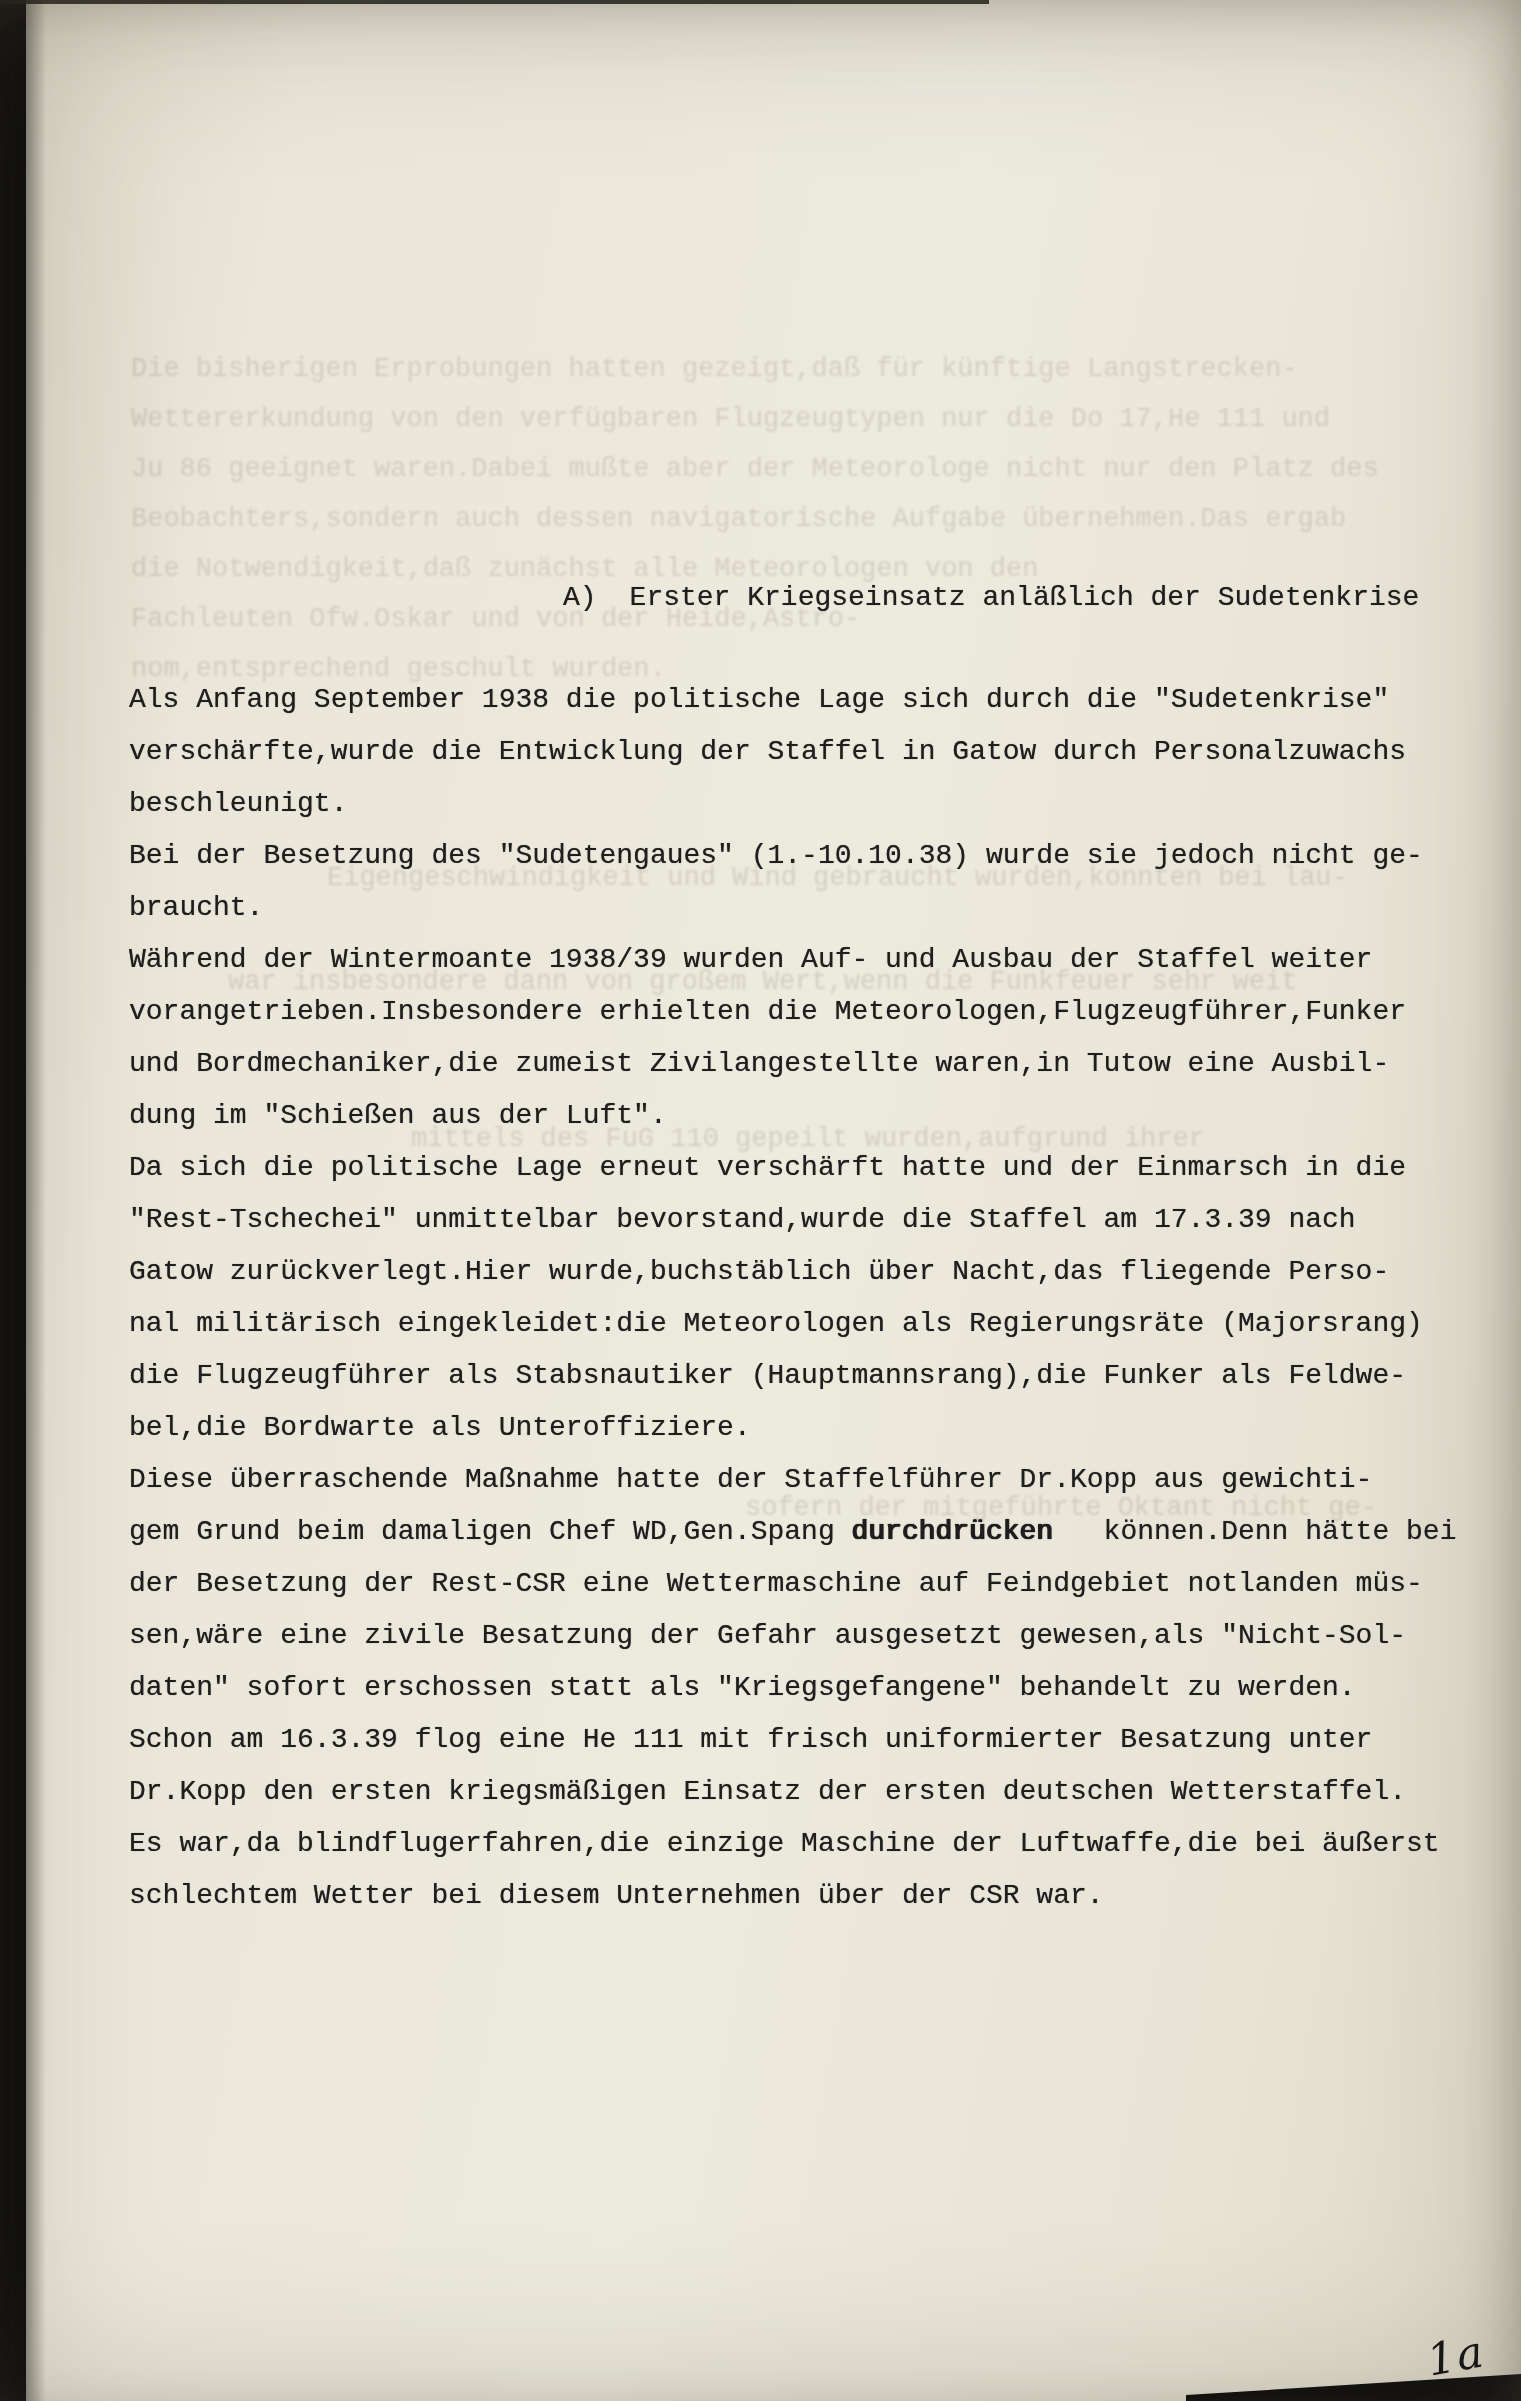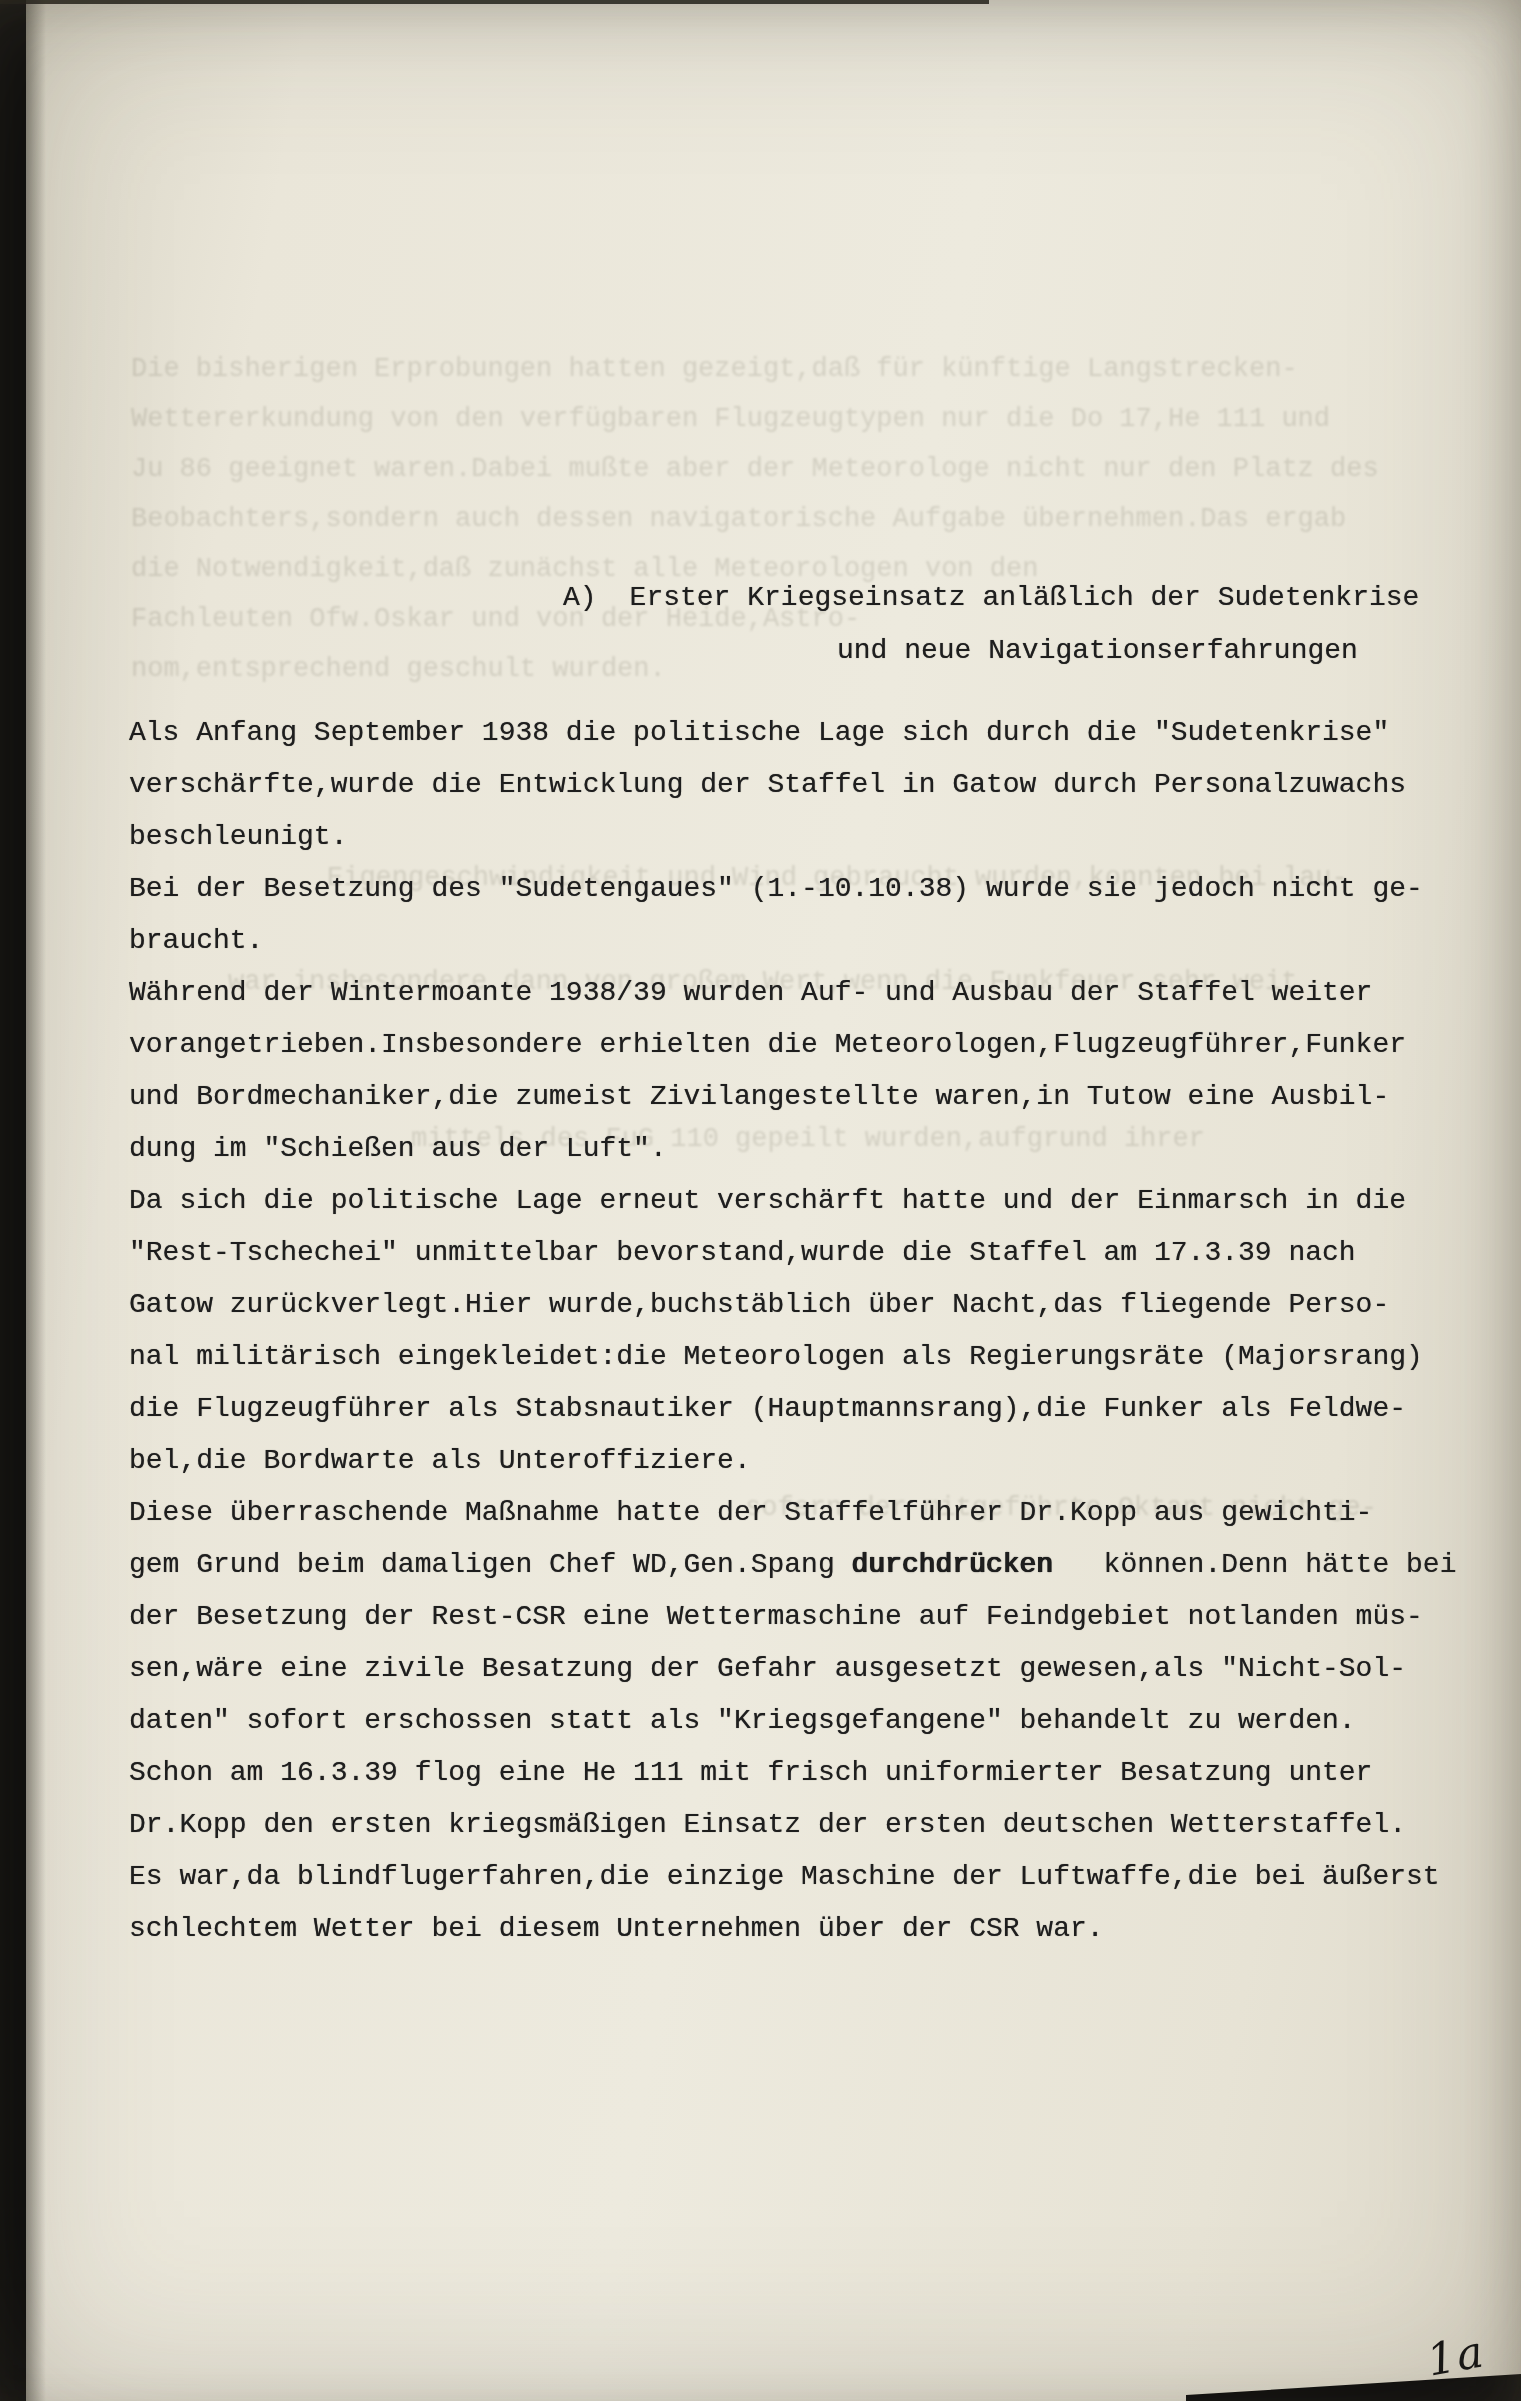--- a/index.html
+++ b/index.html
@@ -23,21 +23,21 @@
   .edge-top{position:absolute;left:0;top:0;width:989px;height:3.8px;background:#15140f;opacity:.85;}
   .edge-bottom-right{position:absolute;right:0;bottom:0;width:335px;height:27px;background:#0b0b0b;
     clip-path:polygon(0 78%,100% 0,100% 100%,0 100%);}
   
   .type{
     color:#1e1e1e;font-size:28px;line-height:52px;white-space:pre;
     text-shadow:0 0 0.8px rgba(25,25,25,.65);
   }
   .heading-l1{position:absolute;top:572px;left:563px;display:flex;gap:33px;}
   .heading-l2{position:absolute;top:625px;left:837px;}
-  .body-text{position:absolute;top:707px;left:129px;width:1339px;}
+  .body-text{position:absolute;top:674px;left:129px;width:1339px;}
   .tline{height:52px;}
   .overtype{
     font-weight:normal;
     text-shadow:0.8px 0 0 #1e1e1e,-0.8px 0 0 #1e1e1e,0 0 1.5px rgba(20,20,20,.8);
     filter:blur(0.3px);
   }
   
   .ghost{
     color:#6d6a59;opacity:.20;filter:blur(1px);
     font-size:27px;line-height:50px;white-space:pre;
@@ -65,21 +65,20 @@
   <div class="ghost top-ghost"><div class="tline">Die bisherigen Erprobungen hatten gezeigt,daß für künftige Langstrecken-</div><div class="tline">Wettererkundung von den verfügbaren Flugzeugtypen nur die Do 17,He 111 und</div><div class="tline">Ju 86 geeignet waren.Dabei mußte aber der Meteorologe nicht nur den Platz des</div><div class="tline">Beobachters,sondern auch dessen navigatorische Aufgabe übernehmen.Das ergab</div><div class="tline">die Notwendigkeit,daß zunächst alle Meteorologen von den</div><div class="tline">Fachleuten Ofw.Oskar und von der Heide,Astro-</div><div class="tline">nom,entsprechend geschult wurden.</div></div>
   <span class="ghost gf gf0">Eigengeschwindigkeit und Wind gebraucht wurden,konnten bei lau-</span>
   <span class="ghost gf gf1">war insbesondere dann von großem Wert,wenn die Funkfeuer sehr weit</span>
   <span class="ghost gf gf2">mittels des FuG 110 gepeilt wurden,aufgrund ihrer</span>
   <span class="ghost gf gf3">sofern der mitgeführte Oktant nicht ge-</span>
 
   <div class="type heading-l1">
     <span>A)</span>
     <span>Erster Kriegseinsatz anläßlich der Sudetenkrise</span>
   </div>
-  <div class="type heading-l2">und neue Navigationserfahrungen</div>
 
   <div class="type body-text"><div class="tline">Als Anfang September 1938 die politische Lage sich durch die "Sudetenkrise"</div><div class="tline">verschärfte,wurde die Entwicklung der Staffel in Gatow durch Personalzuwachs</div><div class="tline">beschleunigt.</div><div class="tline">Bei der Besetzung des "Sudetengaues" (1.-10.10.38) wurde sie jedoch nicht ge-</div><div class="tline">braucht.</div><div class="tline">Während der Wintermoante 1938/39 wurden Auf- und Ausbau der Staffel weiter</div><div class="tline">vorangetrieben.Insbesondere erhielten die Meteorologen,Flugzeugführer,Funker</div><div class="tline">und Bordmechaniker,die zumeist Zivilangestellte waren,in Tutow eine Ausbil-</div><div class="tline">dung im "Schießen aus der Luft".</div><div class="tline">Da sich die politische Lage erneut verschärft hatte und der Einmarsch in die</div><div class="tline">"Rest-Tschechei" unmittelbar bevorstand,wurde die Staffel am 17.3.39 nach</div><div class="tline">Gatow zurückverlegt.Hier wurde,buchstäblich über Nacht,das fliegende Perso-</div><div class="tline">nal militärisch eingekleidet:die Meteorologen als Regierungsräte (Majorsrang)</div><div class="tline">die Flugzeugführer als Stabsnautiker (Hauptmannsrang),die Funker als Feldwe-</div><div class="tline">bel,die Bordwarte als Unteroffiziere.</div><div class="tline">Diese überraschende Maßnahme hatte der Staffelführer Dr.Kopp aus gewichti-</div><div class="tline"><span>gem Grund beim damaligen Chef WD,Gen.Spang </span><span class="overtype">durchdrücken</span><span>   können.Denn hätte bei</span></div><div class="tline">der Besetzung der Rest-CSR eine Wettermaschine auf Feindgebiet notlanden müs-</div><div class="tline">sen,wäre eine zivile Besatzung der Gefahr ausgesetzt gewesen,als "Nicht-Sol-</div><div class="tline">daten" sofort erschossen statt als "Kriegsgefangene" behandelt zu werden.</div><div class="tline">Schon am 16.3.39 flog eine He 111 mit frisch uniformierter Besatzung unter</div><div class="tline">Dr.Kopp den ersten kriegsmäßigen Einsatz der ersten deutschen Wetterstaffel.</div><div class="tline">Es war,da blindflugerfahren,die einzige Maschine der Luftwaffe,die bei äußerst</div><div class="tline">schlechtem Wetter bei diesem Unternehmen über der CSR war.</div></div>
 
   <div class="edge-left"></div>
   <div class="edge-top"></div>
   <div class="edge-bottom-right"></div>
 
   <div class="page-number">1a</div>
 
 </div>

